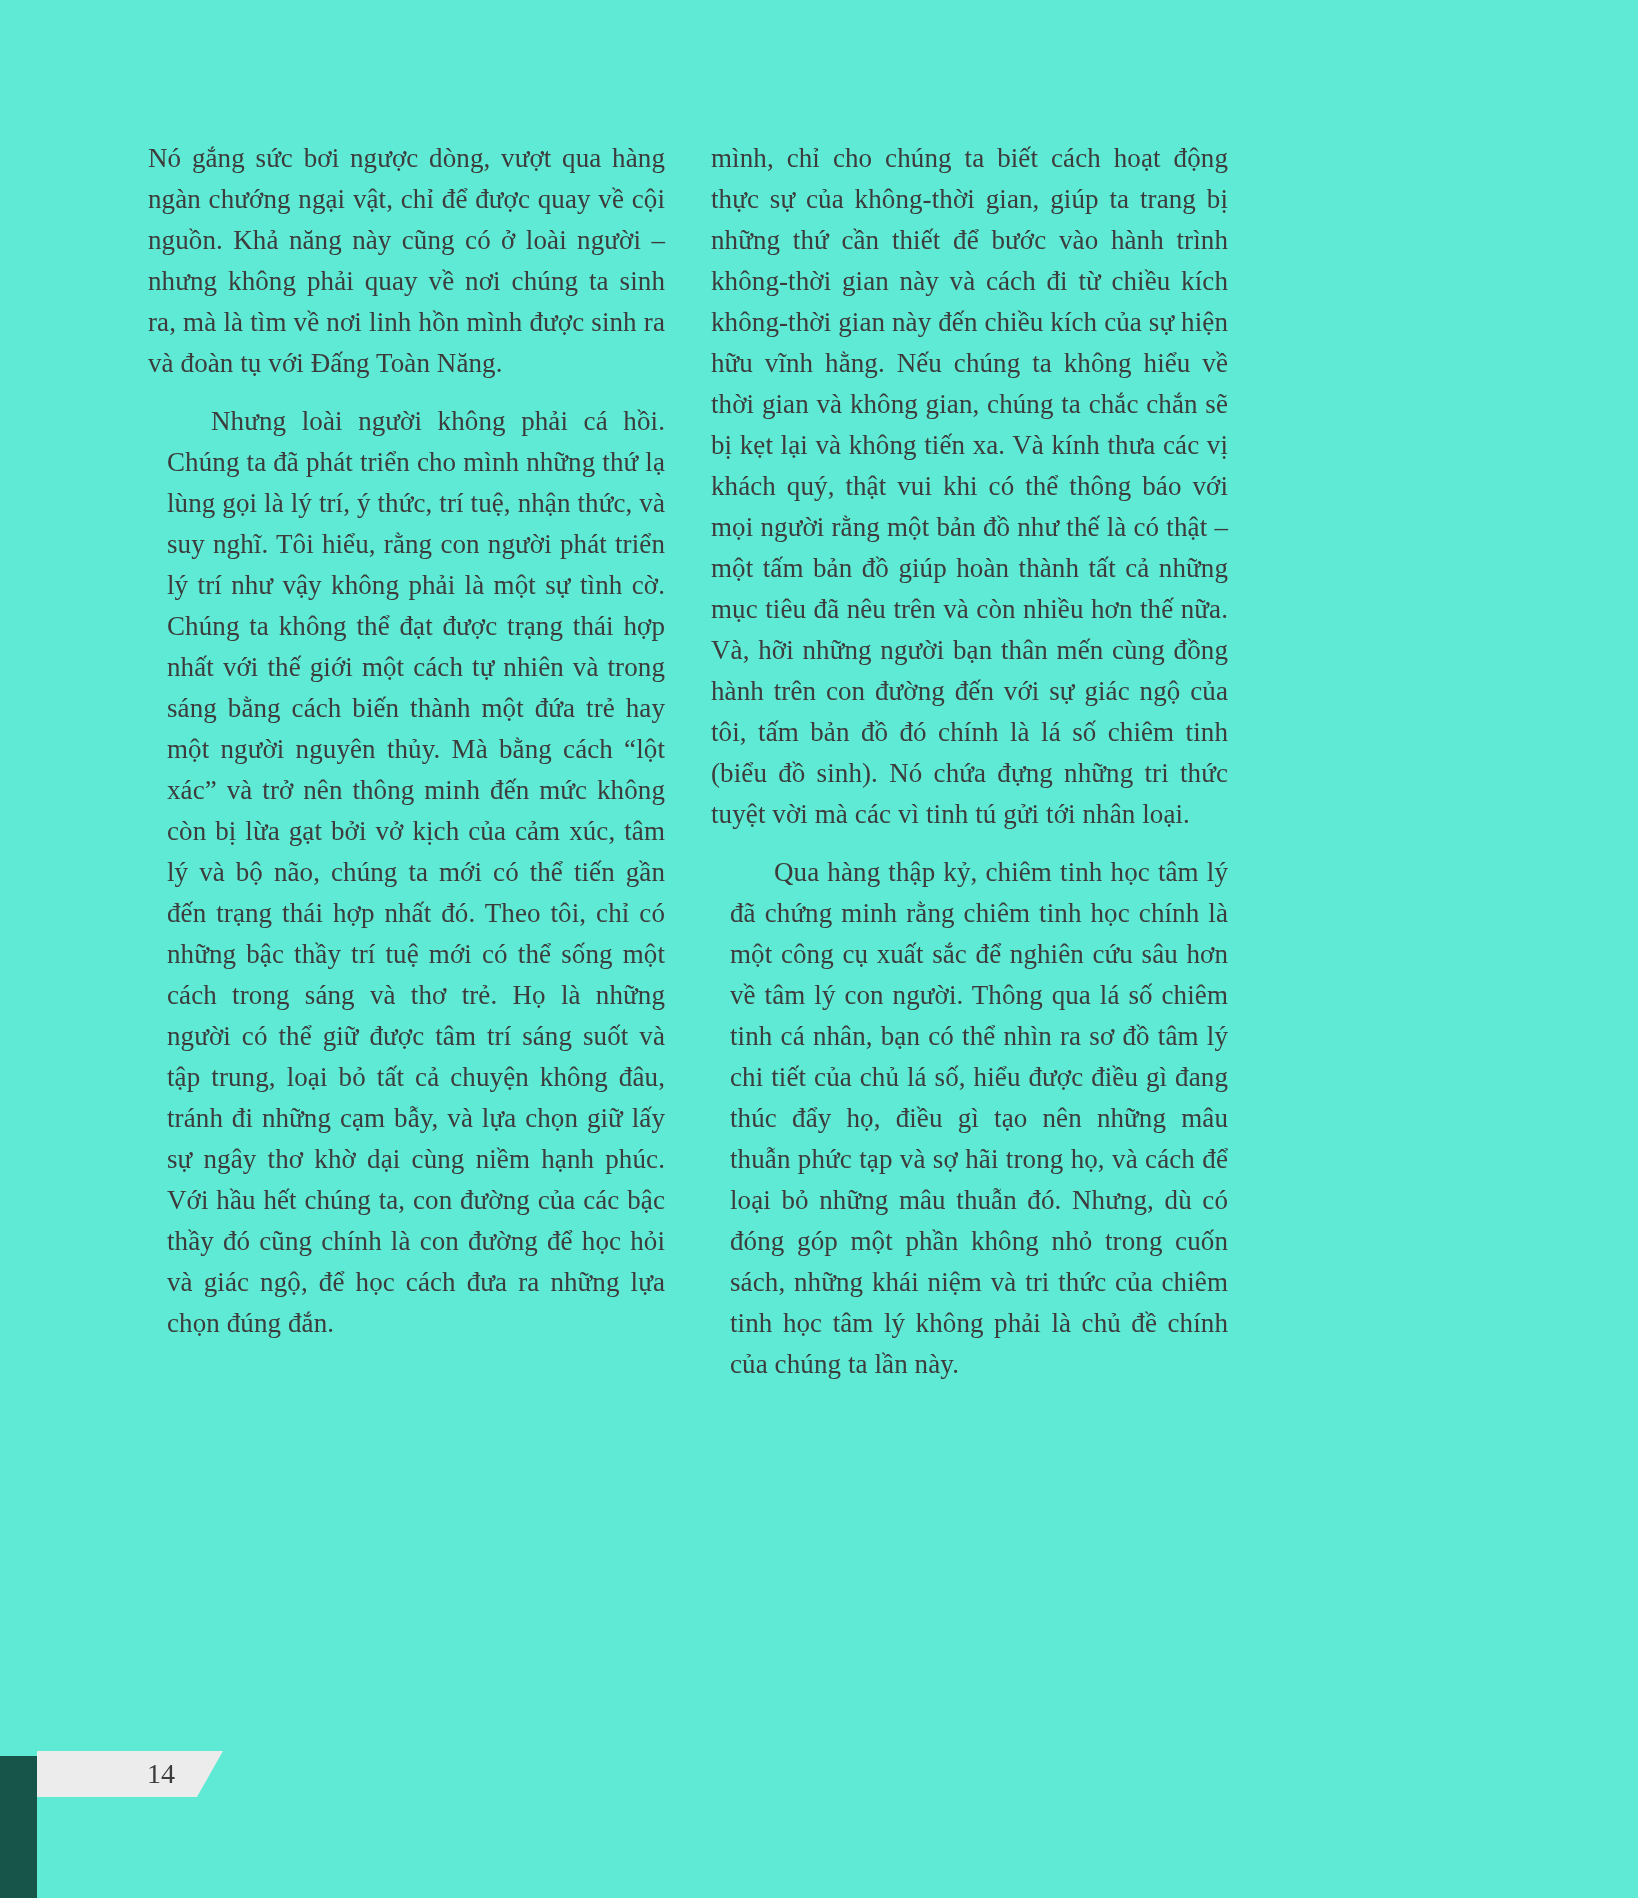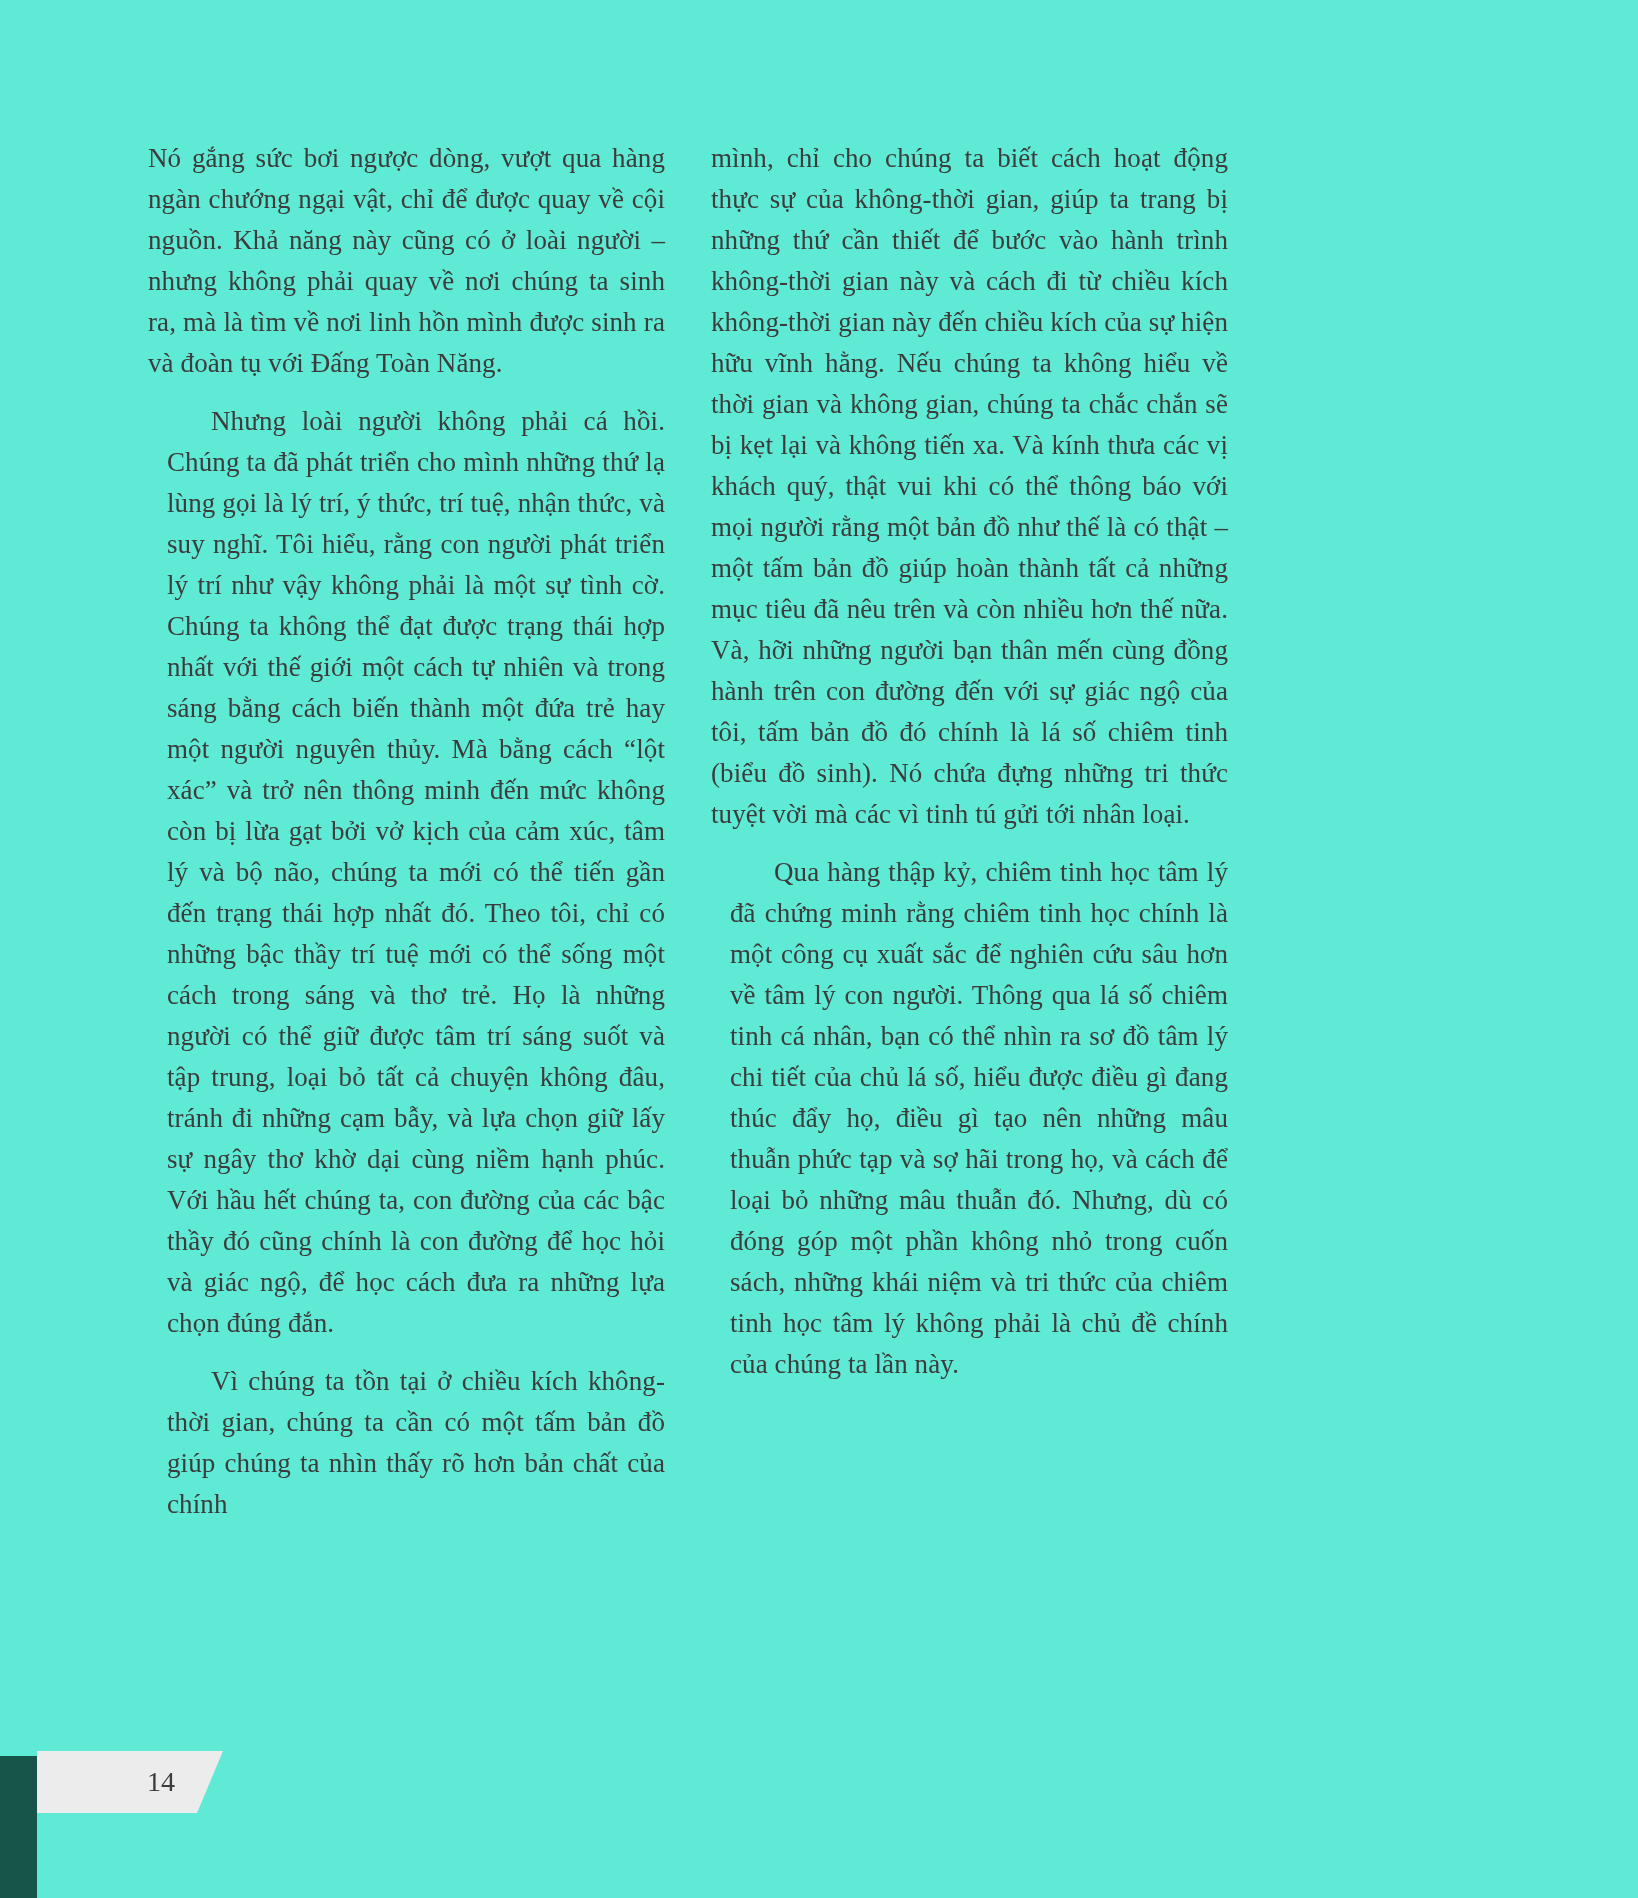--- a/index.html
+++ b/index.html
@@ -42,21 +42,21 @@
     top: 1756px;
     width: 37px;
     height: 142px;
     background: var(--accent-green, #175449);
   }
   .page-tab {
     position: absolute;
     left: 37px;
     top: 1751px;
     width: 186px;
-    height: 62px;
+    height: 46px;
     background: var(--tab-bg, #ececec);
     clip-path: polygon(0 0, 100% 0, calc(100% - 26px) 100%, 0 100%);
     display: flex;
     align-items: center;
   }
   .page-number {
     padding-left: 110px;
     font-size: 28px;
     color: var(--text-color, #3c3c3c);
   }
@@ -64,21 +64,20 @@
 </head>
 <body>
 
 <div class="page">
 
   <main class="text-area">
 
     <section class="col">
       <p>Nó gắng sức bơi ngược dòng, vượt qua hàng ngàn chướng ngại vật, chỉ để được quay về cội nguồn. Khả năng này cũng có ở loài người – nhưng không phải quay về nơi chúng ta sinh ra, mà là tìm về nơi linh hồn mình được sinh ra và đoàn tụ với Đấng Toàn Năng.</p>
       <p class="indent">Nhưng loài người không phải cá hồi. Chúng ta đã phát triển cho mình những thứ lạ lùng gọi là lý trí, ý thức, trí tuệ, nhận thức, và suy nghĩ. Tôi hiểu, rằng con người phát triển lý trí như vậy không phải là một sự tình cờ. Chúng ta không thể đạt được trạng thái hợp nhất với thế giới một cách tự nhiên và trong sáng bằng cách biến thành một đứa trẻ hay một người nguyên thủy. Mà bằng cách “lột xác” và trở nên thông minh đến mức không còn bị lừa gạt bởi vở kịch của cảm xúc, tâm lý và bộ não, chúng ta mới có thể tiến gần đến trạng thái hợp nhất đó. Theo tôi, chỉ có những bậc thầy trí tuệ mới có thể sống một cách trong sáng và thơ trẻ. Họ là những người có thể giữ được tâm trí sáng suốt và tập trung, loại bỏ tất cả chuyện không đâu, tránh đi những cạm bẫy, và lựa chọn giữ lấy sự ngây thơ khờ dại cùng niềm hạnh phúc. Với hầu hết chúng ta, con đường của các bậc thầy đó cũng chính là con đường để học hỏi và giác ngộ, để học cách đưa ra những lựa chọn đúng đắn.</p>
-      <p class="indent">Vì chúng ta tồn tại ở chiều kích không-thời gian, chúng ta cần có một tấm bản đồ giúp chúng ta nhìn thấy rõ hơn bản chất của chính</p>
     </section>
 
     <section class="col">
       <p>mình, chỉ cho chúng ta biết cách hoạt động thực sự của không-thời gian, giúp ta trang bị những thứ cần thiết để bước vào hành trình không-thời gian này và cách đi từ chiều kích không-thời gian này đến chiều kích của sự hiện hữu vĩnh hằng. Nếu chúng ta không hiểu về thời gian và không gian, chúng ta chắc chắn sẽ bị kẹt lại và không tiến xa. Và kính thưa các vị khách quý, thật vui khi có thể thông báo với mọi người rằng một bản đồ như thế là có thật – một tấm bản đồ giúp hoàn thành tất cả những mục tiêu đã nêu trên và còn nhiều hơn thế nữa. Và, hỡi những người bạn thân mến cùng đồng hành trên con đường đến với sự giác ngộ của tôi, tấm bản đồ đó chính là lá số chiêm tinh (biểu đồ sinh). Nó chứa đựng những tri thức tuyệt vời mà các vì tinh tú gửi tới nhân loại.</p>
       <p class="indent">Qua hàng thập kỷ, chiêm tinh học tâm lý đã chứng minh rằng chiêm tinh học chính là một công cụ xuất sắc để nghiên cứu sâu hơn về tâm lý con người. Thông qua lá số chiêm tinh cá nhân, bạn có thể nhìn ra sơ đồ tâm lý chi tiết của chủ lá số, hiểu được điều gì đang thúc đẩy họ, điều gì tạo nên những mâu thuẫn phức tạp và sợ hãi trong họ, và cách để loại bỏ những mâu thuẫn đó. Nhưng, dù có đóng góp một phần không nhỏ trong cuốn sách, những khái niệm và tri thức của chiêm tinh học tâm lý không phải là chủ đề chính của chúng ta lần này.</p>
     </section>
 
   </main>
 
   <div class="accent-bar"></div>

